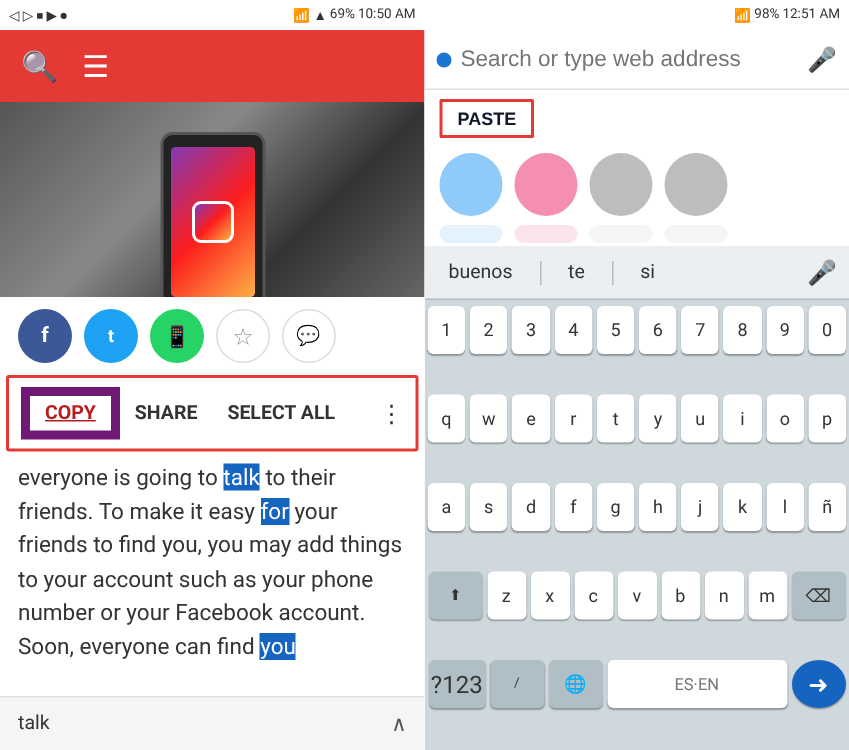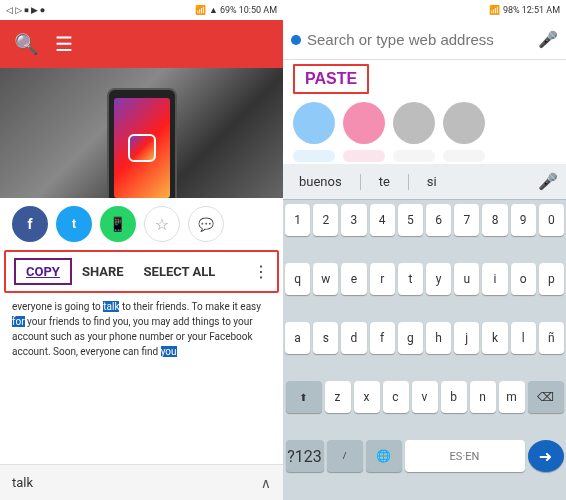--- a/index.html
+++ b/index.html
@@ -133,33 +133,33 @@
       border-radius: 2px;
     }
     .context-menu-item {
       font-size: 13px;
       font-weight: bold;
       color: #333;
       padding: 4px 10px;
       cursor: pointer;
     }
     .context-menu-item.active {
-      border: 2px solid #701a75;
-      color: #4c1d95;
+      border: 6px solid #701a75;
+      color: #b91c1c;
       text-decoration: underline;
     }
     .context-menu-dots {
       margin-left: auto;
       color: #333;
       font-size: 16px;
     }
 
     .article-text {
       padding: 6px 12px;
-      font-size: 10px;
+      font-size: 15px;
       line-height: 1.5;
       color: #333;
       flex: 1;
       overflow: hidden;
     }
     .article-text .highlight-word {
       background: #1565c0;
       color: #fff;
     }
     .article-text .highlight-word2 {
@@ -241,22 +241,22 @@
       padding: 6px 10px;
       background: #fff;
       position: relative;
       height: 38px;
       display: flex;
       align-items: center;
     }
     .paste-btn {
       background: #fff;
       border: 2px solid #e53935;
-      color: #a21caf;
-      font-size: 16px;
+      color: #0f172a;
+      font-size: 12px;
       font-weight: bold;
       padding: 4px 10px;
       cursor: pointer;
       border-radius: 1px;
     }
 
     .quick-links {
       display: flex;
       padding: 4px 10px;
       gap: 8px;

